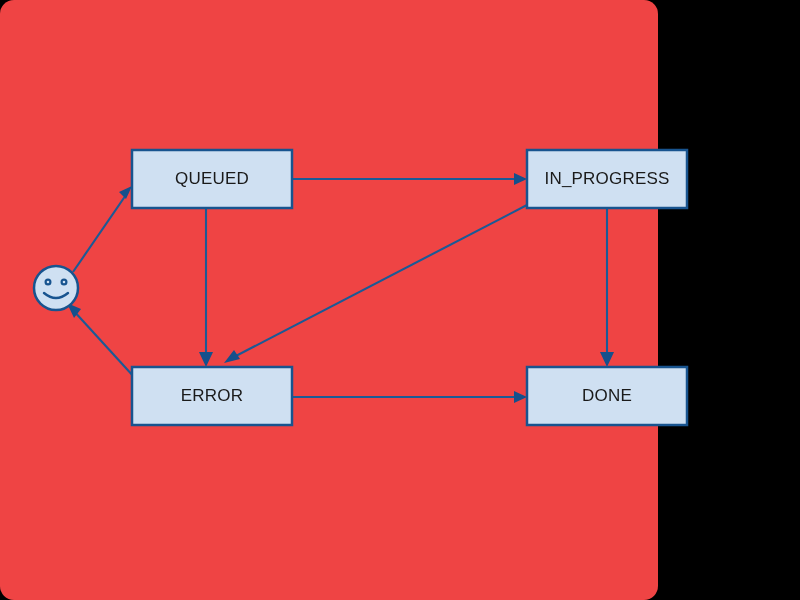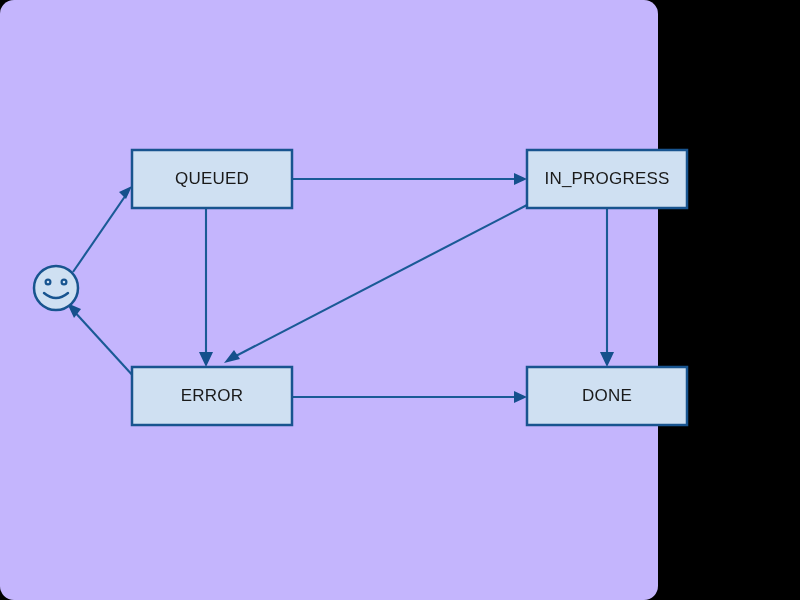--- a/index.html
+++ b/index.html
@@ -11,21 +11,21 @@
   body {
     width: 800px;
     height: 600px;
     overflow: hidden;
     font-family: "Liberation Sans", sans-serif;
   }
   #diagram-canvas {
     position: relative;
     width: 658px;
     height: 600px;
-    background: #c4b5fd;
+    background: #ef4444;
     border-radius: 14px;
   }
   #diagram-svg {
     position: absolute;
     top: 0;
     left: 0;
     width: 800px;
     height: 600px;
     display: block;
   }

